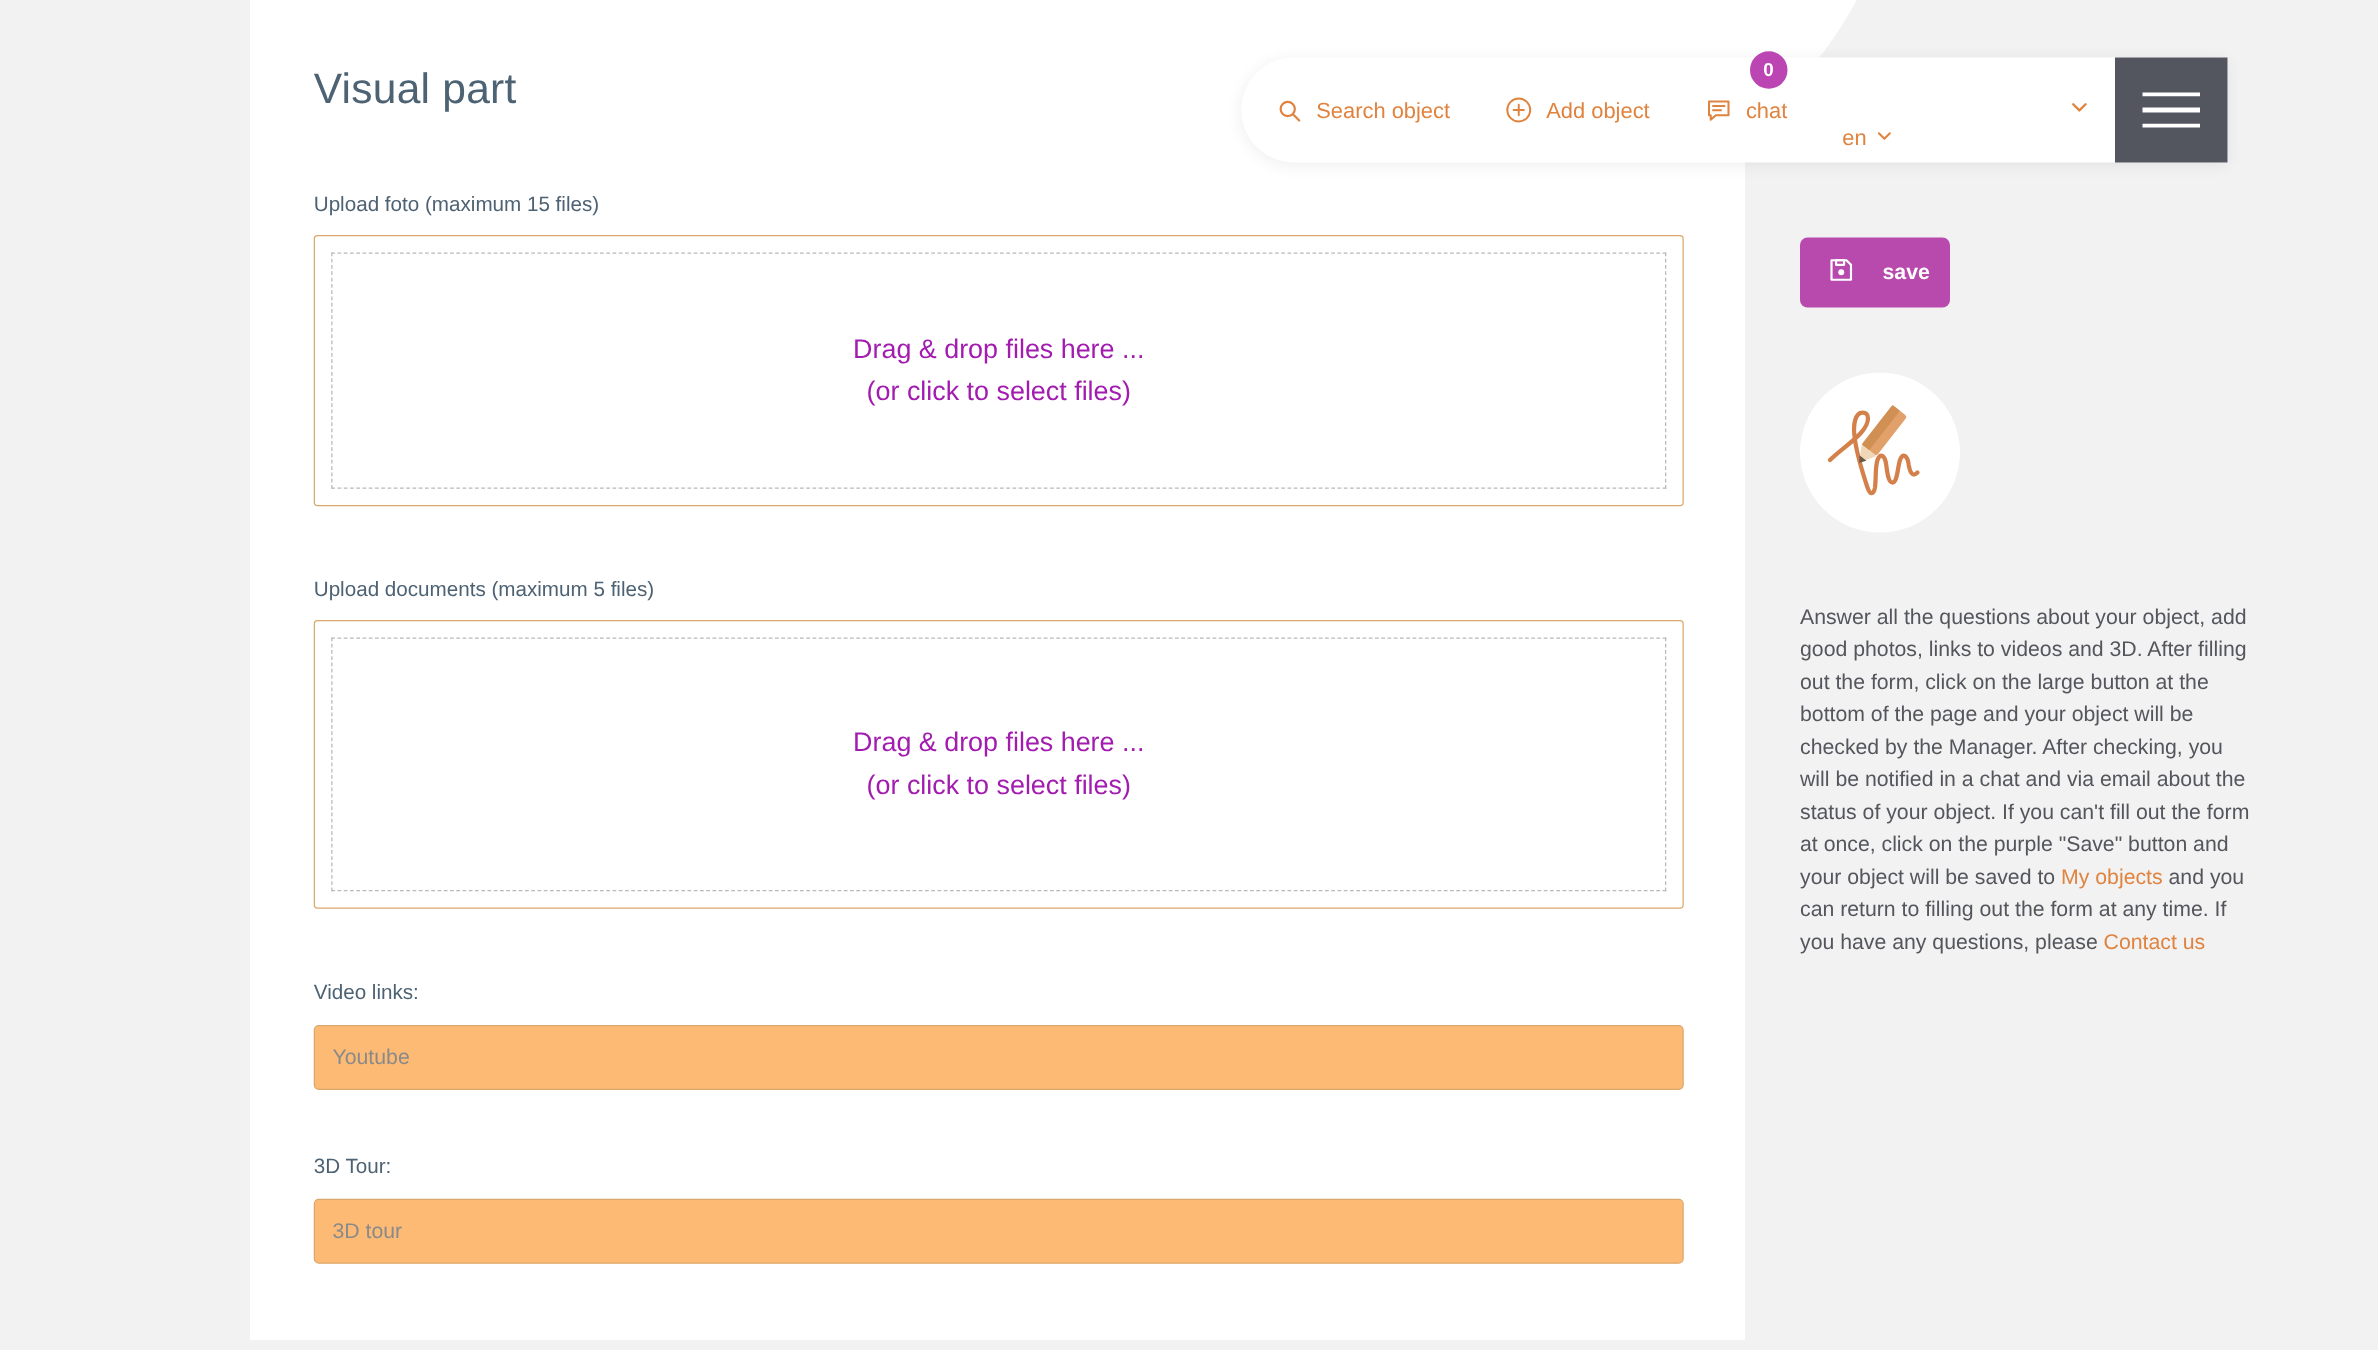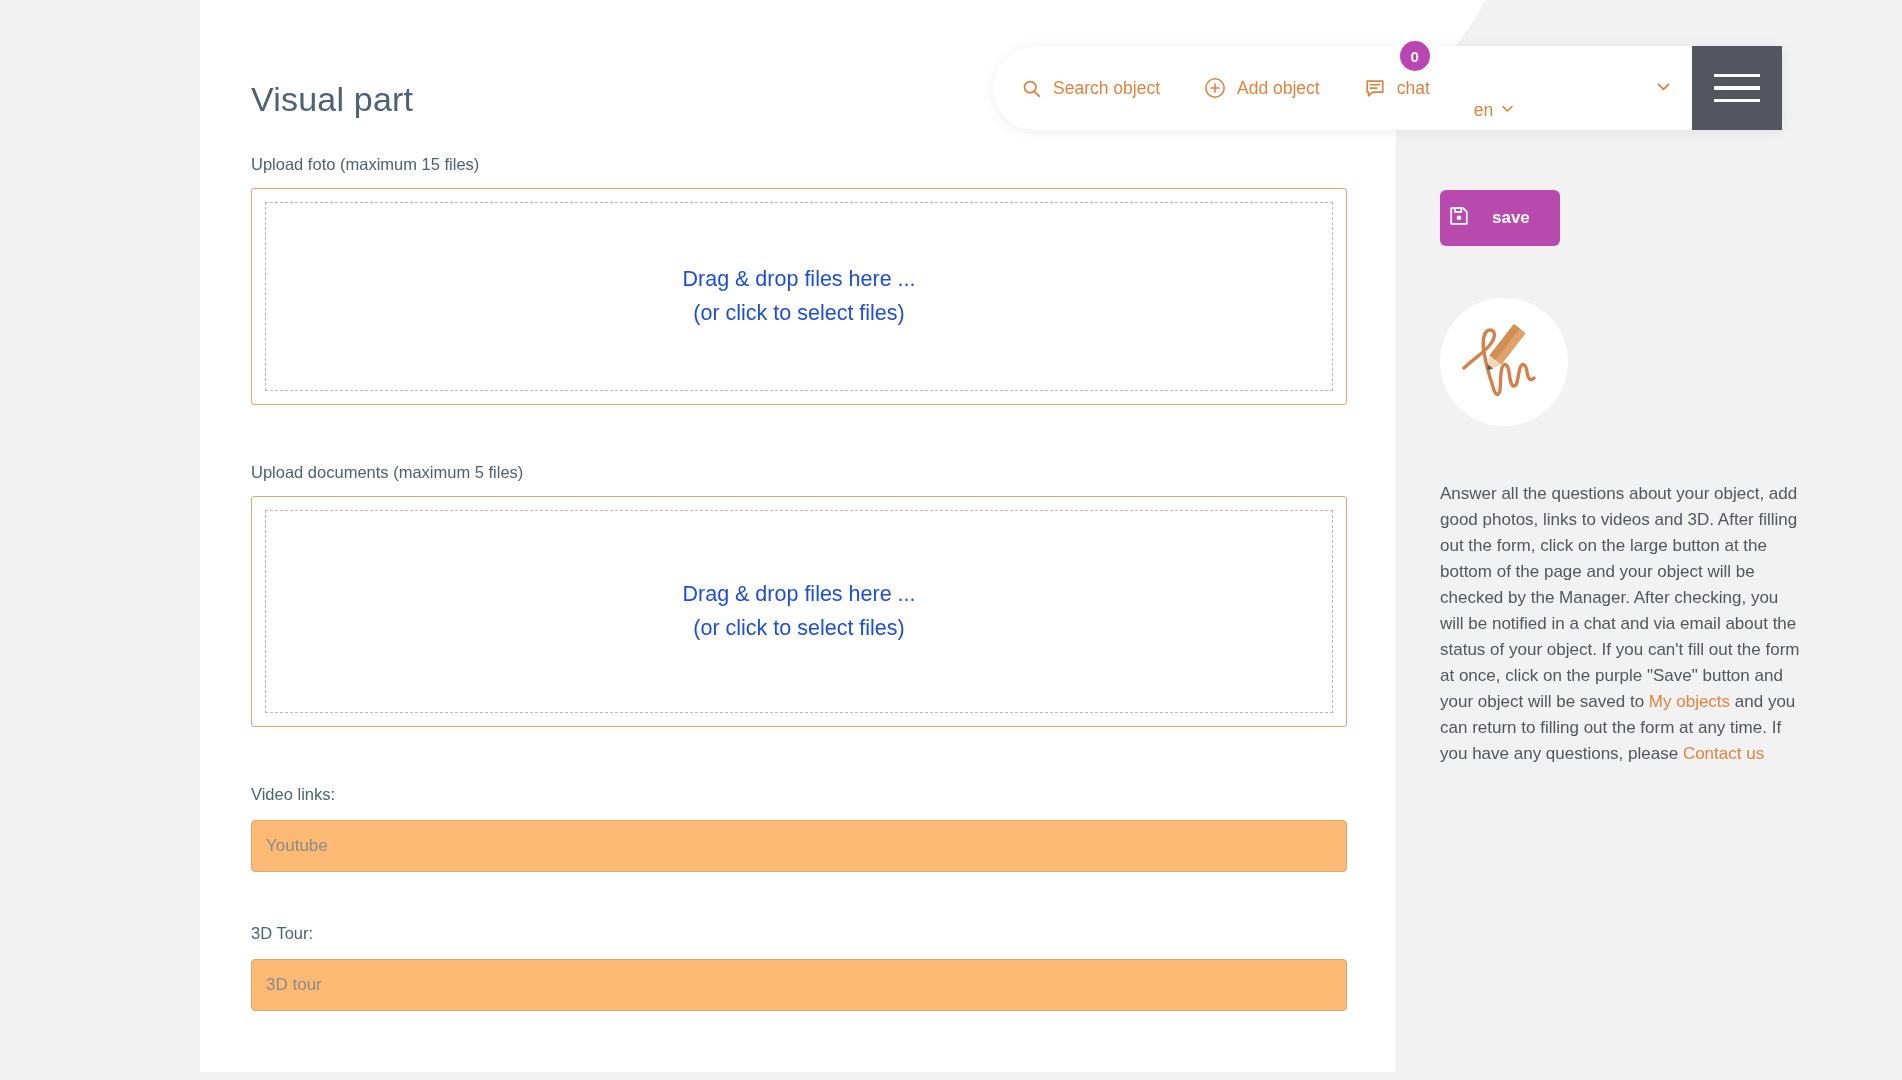--- a/index.html
+++ b/index.html
@@ -139,21 +139,21 @@
     display: block;
     width: 46px;
     height: 3.5px;
     background: #ffffff;
   }
 
   
   .page-title {
     position: absolute;
     left: 251px;
-    top: 80px;
+    top: 52px;
     font-size: 34px;
     font-weight: 400;
     color: #4d6273;
     letter-spacing: .2px;
   }
 
   .form-area {
     position: absolute;
     left: 251px;
     top: 155px;
@@ -181,21 +181,21 @@
     justify-content: center;
     text-align: center;
     cursor: pointer;
   }
 
   .dz-photos  { height: 189px; }
   .dz-docs    { height: 203px; }
 
   .dropzone-inner div {
     font-size: 21.5px;
-    color: #1d4ed8;
+    color: #a21caf;
     line-height: 1.55;
   }
 
   .block { margin-bottom: 58px; }
 
   .text-input {
     width: 100%;
     height: 52px;
     border: 1px solid #dba86b;
     border-radius: 4px;
@@ -218,21 +218,21 @@
     top: 190px;
     width: 370px;
   }
 
   .save-button {
     display: flex;
     align-items: center;
     gap: 22px;
     width: 120px;
     height: 56px;
-    padding: 0 8px;
+    padding: 0 22px;
     background: #b849ad;
     border: none;
     border-radius: 6px;
     color: #ffffff;
     font-size: 17px;
     font-weight: 600;
     cursor: pointer;
     font-family: "Liberation Sans", sans-serif;
   }
 

